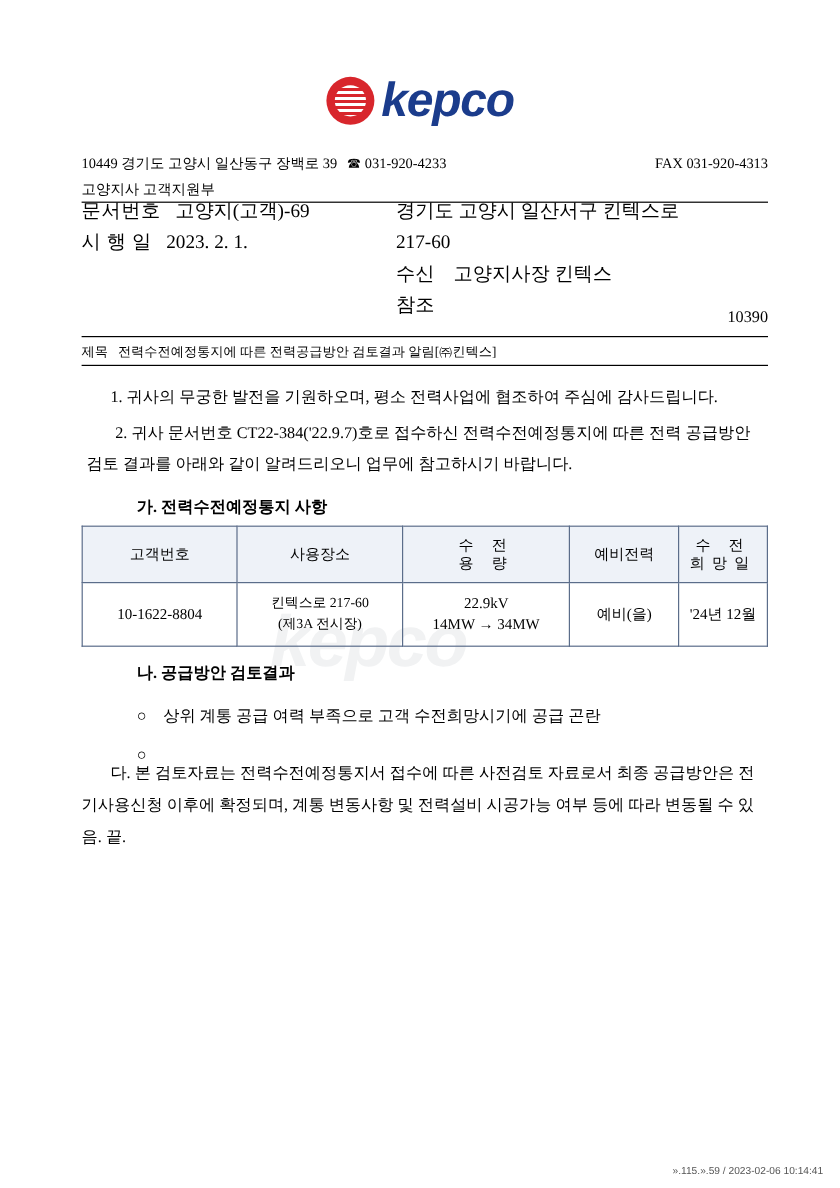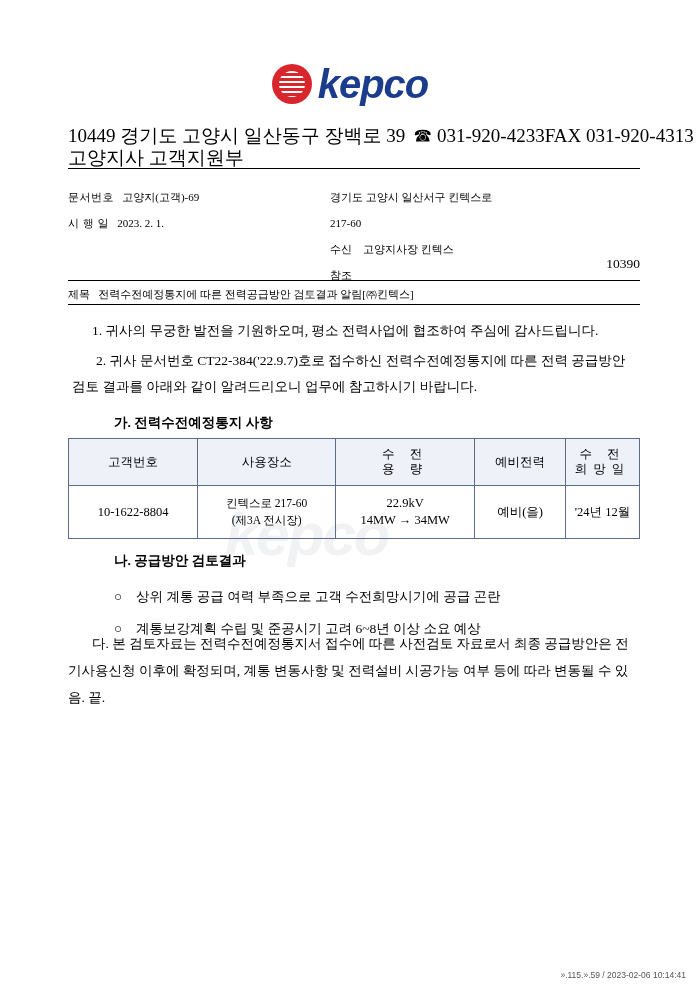--- a/index.html
+++ b/index.html
@@ -67,21 +67,21 @@
     color: #1b3c8c;
     line-height: 40px;
   }
 
   
   .addr {
     position: absolute;
     left: 68px;
     top: 126px;
     width: 572px;
-    font-size: 19px;
+    font-size: 12px;
     line-height: 20px;
   }
   .addr-row1 {
     display: flex;
     align-items: baseline;
   }
   .addr-left { white-space: nowrap; }
   .addr-tel {
     margin-left: 8px;
     white-space: nowrap;
@@ -97,23 +97,23 @@
     left: 68px;
     top: 168px;
     width: 572px;
     border-top: 1px solid #000;
   }
 
   
   .meta {
     position: absolute;
     left: 68px;
-    top: 184px;
-    width: 572px;
-    font-size: 11px;
+    top: 164px;
+    width: 572px;
+    font-size: 16px;
     line-height: 26px;
     display: flex;
   }
   .meta-left {
     width: 262px;
   }
   .meta-right {
     flex: 1;
   }
   .meta-label {
@@ -416,21 +416,20 @@
   </table>
 
   <div class="sec-na">
     <p class="hd">나.  공급방안 검토결과</p>
     <p class="bullet">
       <span class="mark">○</span>
       <span>상위 계통 공급 여력 부족으로 고객 수전희망시기에 공급 곤란</span>
     </p>
     <p class="bullet">
       <span class="mark">○</span>
-      <span>계통보강계획 수립 및 준공시기 고려 6~8년 이상 소요 예상</span>
     </p>
   </div>
 
   <div class="sec-da">
     <p>다.  본 검토자료는 전력수전예정통지서 접수에 따른 사전검토 자료로서 최종 공급방안은 전기사용신청 이후에 확정되며, 계통 변동사항 및 전력설비 시공가능 여부 등에 따라 변동될 수 있음. 끝.</p>
   </div>
 
 
   <div class="footer">».115.».59 / 2023-02-06 10:14:41</div>
 

